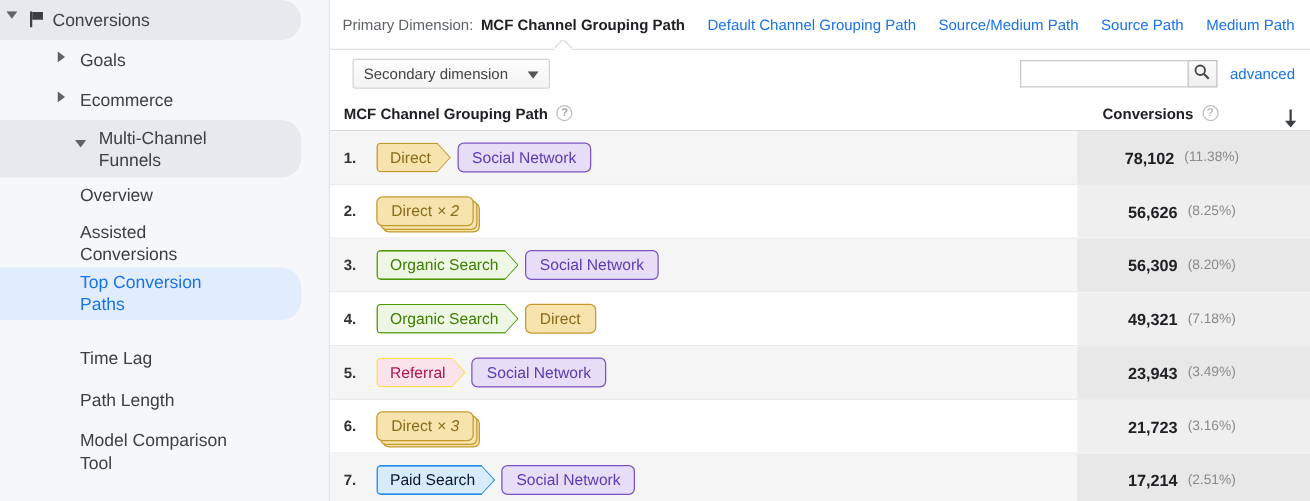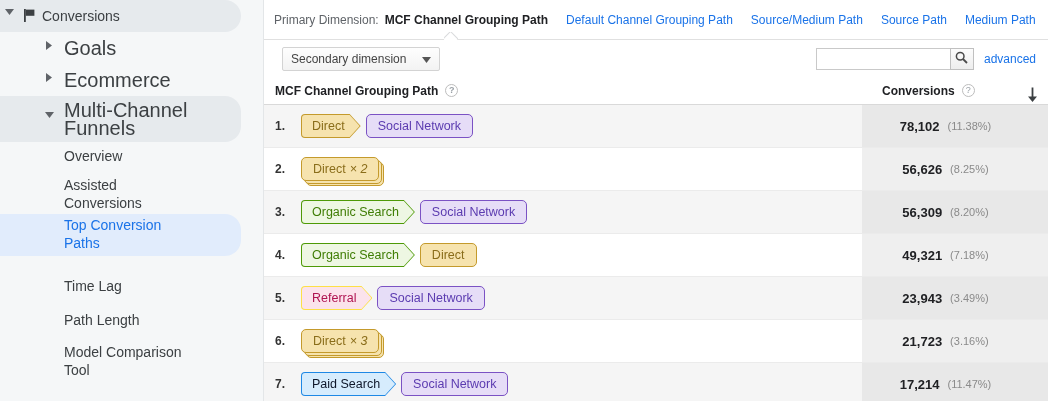--- a/index.html
+++ b/index.html
@@ -25,26 +25,26 @@
     content:""; position:absolute; left:0; top:0; bottom:0; right:22px;
     background:#e6eaed; border-radius:0 16px 16px 0; z-index:0;
   }
   .nav-row > * { position:relative; z-index:1; }
   .caret {
     width:18px; min-width:18px; display:flex; align-items:center;
     justify-content:center; padding-top:2px;
   }
   .caret svg { display:block; }
   .flagwrap { width:24px; min-width:24px; display:flex; justify-content:center; padding-top:2px; }
-  .nav-label { font-size:20px; line-height:18px; color:#3c4043; }
+  .nav-label { font-size:14px; line-height:18px; color:#3c4043; }
   .nav-label.blue { color:#1a73e8; }
   .lvl1 { padding-left:0; }
   .lvl1 .nav-label { font-size:14px; }
   .indent-goals { padding-left:40px; }
-  .indent-mcf  { padding-left:40px; }
+  .indent-mcf  { padding-left:55px; }
   .leafrow { position:relative; min-height:30px; padding:5px 24px 5px 64px; cursor:pointer; }
   .leafrow.pill-active::before {
     content:""; position:absolute; left:0; top:0; bottom:0; right:22px;
     background:#e1ecfc; border-radius:0 16px 16px 0; z-index:0;
   }
   .leafrow span { position:relative; z-index:1; display:block; font-size:14px; line-height:18px; }
   .leaf-spacer { height:6px; }
 
   
   .main { flex:1; height:401px; position:relative; background:#fff; overflow:hidden; }
@@ -405,20 +405,20 @@
                     <span class="lbl">Paid Search</span>
                   </span>
                 </span>
                 <span class="chip rect" style="background: rgb(230, 221, 247); border-color: rgb(123, 82, 196); color: rgb(91, 59, 176);">
                   <span class="lbl">Social Network</span>
                 </span>
               </span>
             </div>
             <div class="cell-met">
               <span class="met-val">17,214</span>
-              <span class="met-pct">(11.47%)</span>
+              <span class="met-pct">(2.51%)</span>
             </div>
           </div>
         </div>
     </div>
 
   </section>
 </div>
 
 </body></html>

